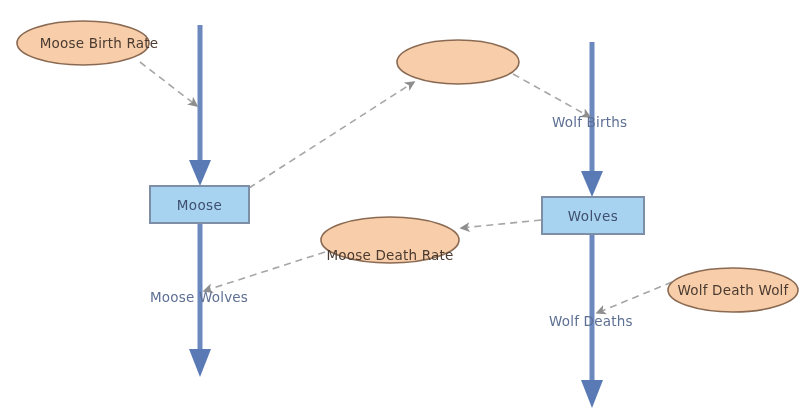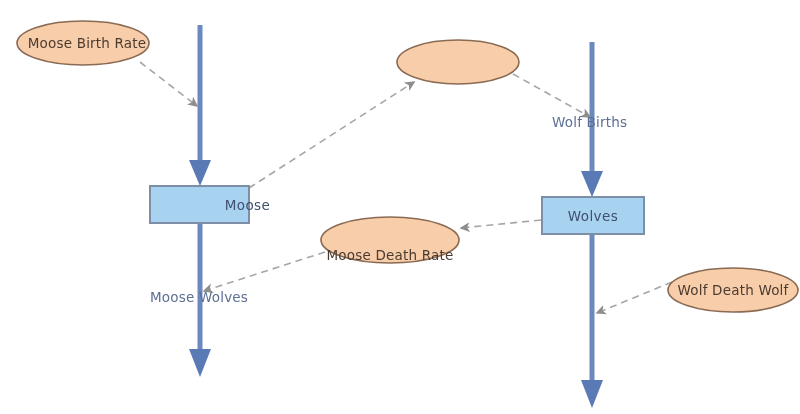--- a/index.html
+++ b/index.html
@@ -100,33 +100,34 @@
     </g>
 
     <g>
       <ellipse cx="83" cy="43" rx="66" ry="22" fill="#f8ceaa" stroke="#8a6a52" stroke-width="1.6"></ellipse>
       <ellipse cx="458" cy="62" rx="61" ry="22" fill="#f8ceaa" stroke="#8a6a52" stroke-width="1.6"></ellipse>
       <ellipse cx="390" cy="240" rx="69" ry="23" fill="#f8ceaa" stroke="#8a6a52" stroke-width="1.6"></ellipse>
       <ellipse cx="733" cy="290" rx="65" ry="22" fill="#f8ceaa" stroke="#8a6a52" stroke-width="1.6"></ellipse>
     </g>
   </svg>
 
-  <div class="node-label stock-label" style="left:150px; top:186px; width:99px; height:37px;padding-left:48px;">
+  <div class="node-label stock-label" style="left:150px; top:186px; width:99px; height:37px;">
     <span>Moose</span>
   </div>
   <div class="node-label stock-label" style="left:542px; top:197px; width:102px; height:37px;">
     <span>Wolves</span>
   </div>
 
-  <div class="node-label ellipse-label" style="left:21px; top:21px; width:132px; height:44px;align-items:center;">
+  <div class="node-label ellipse-label" style="left:33px; top:21px; width:132px; height:44px;align-items:center;">
     <span>Moose Birth Rate</span>
   </div>
   <div class="node-label ellipse-label" style="left:321px; top:217px; width:138px; height:46px;align-items:flex-end;">
     <span>Moose Death Rate</span>
   </div>
   <div class="node-label ellipse-label" style="left:668px; top:268px; width:130px; height:44px;">
     <span>Wolf Death Wolf</span>
   </div>
 
   <div class="flow-label" style="left:150px; top:289px;">Moose Wolves</div>
   <div class="flow-label" style="left:552px; top:114px;">Wolf Births</div>
+  <div class="flow-label" style="left:549px; top:313px;">Wolf Deaths</div>
 
 </div>
 
 </body></html>

